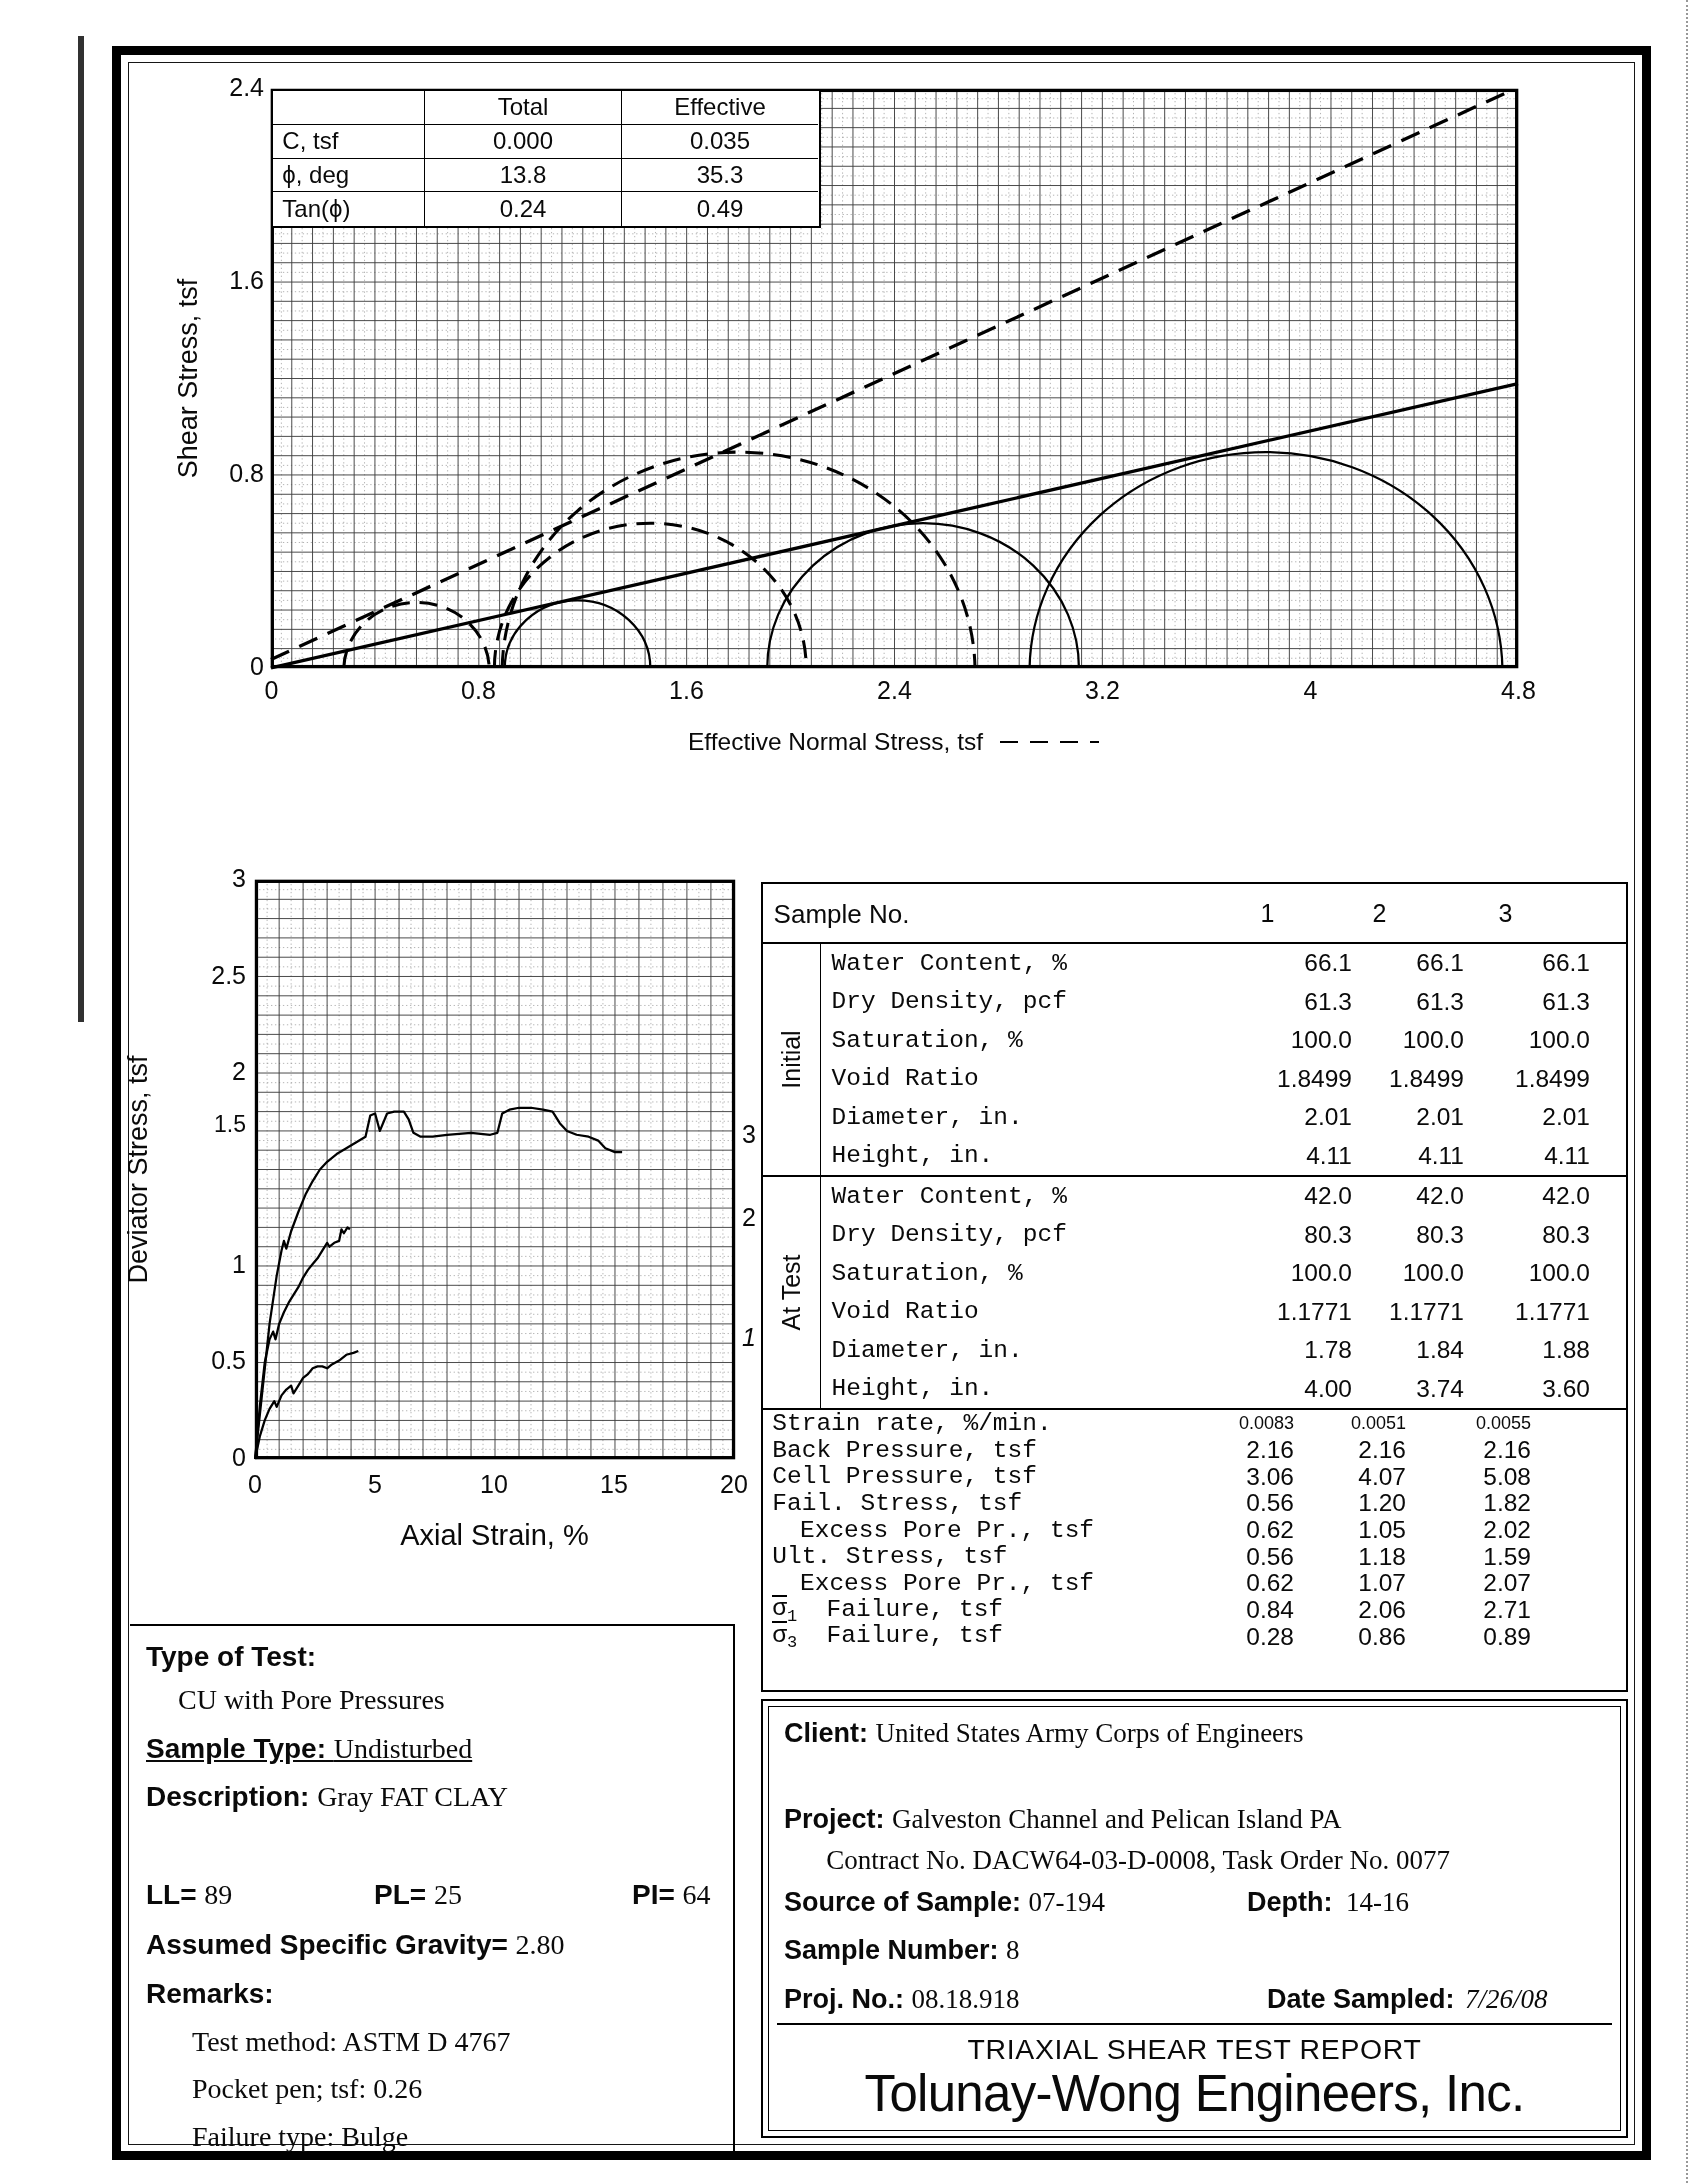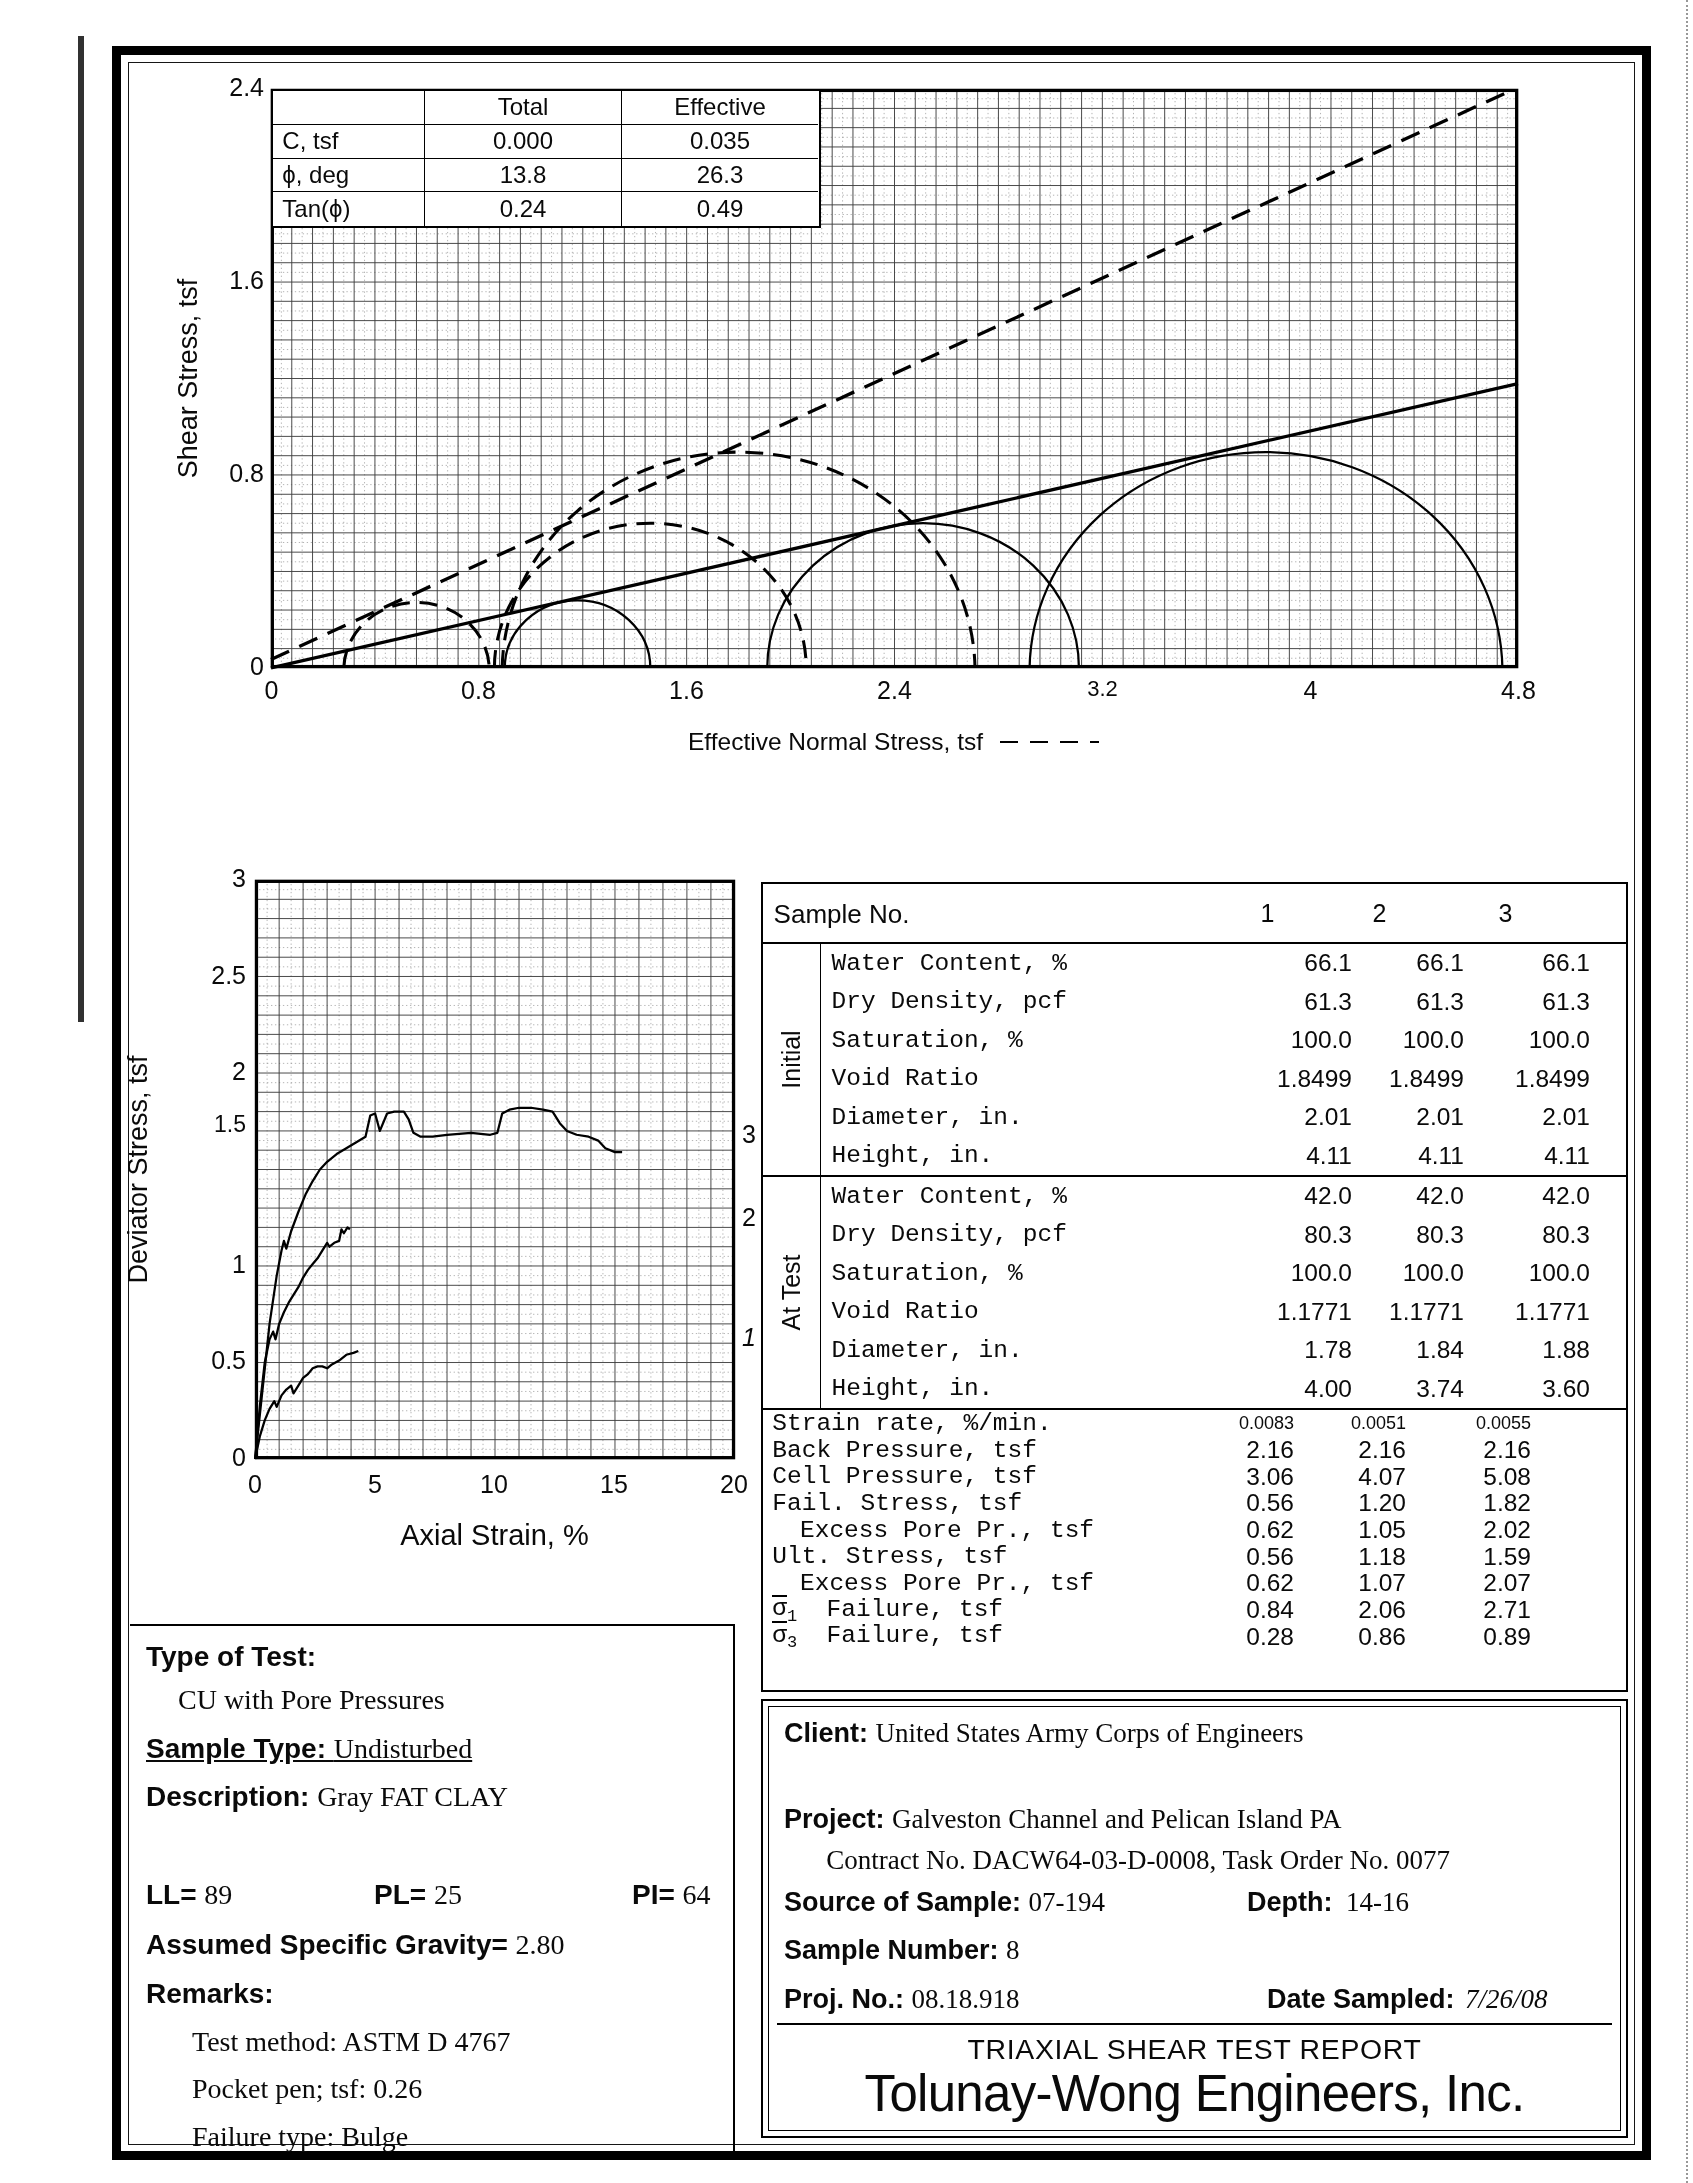--- a/index.html
+++ b/index.html
@@ -116,35 +116,35 @@
       <div class="ticklabel tl-right" style="left: 171px; top: 652px; width: 93px; position: absolute; font-size: 25px;">0</div>
       <div class="ticklabel tl-right" style="left: 171px; top: 459px; width: 93px; position: absolute; font-size: 25px;">0.8</div>
       <div class="ticklabel tl-right" style="left: 171px; top: 266px; width: 93px; position: absolute; font-size: 25px;">1.6</div>
       <div class="ticklabel tl-right" style="left: 171px; top: 73px; width: 93px; position: absolute; font-size: 25px;">2.4</div>
     </div>
   <div id="mohrXTicks">
       <div class="ticklabel tl-center" style="left: 232px; top: 676px; width: 79px; position: absolute; font-size: 25px;">0</div>
       <div class="ticklabel tl-center" style="left: 439px; top: 676px; width: 79px; position: absolute; font-size: 25px;">0.8</div>
       <div class="ticklabel tl-center" style="left: 647px; top: 676px; width: 79px; position: absolute; font-size: 25px;">1.6</div>
       <div class="ticklabel tl-center" style="left: 855px; top: 676px; width: 79px; position: absolute; font-size: 25px;">2.4</div>
-      <div class="ticklabel tl-center" style="left: 1063px; top: 676px; width: 79px; position: absolute; font-size: 22px;">3.2</div>
+      <div class="ticklabel tl-center" style="left: 1063px; top: 676px; width: 79px; position: absolute; font-size: 25px;">3.2</div>
       <div class="ticklabel tl-center" style="left: 1271px; top: 676px; width: 79px; position: absolute; font-size: 25px;">4</div>
       <div class="ticklabel tl-center" style="left: 1479px; top: 676px; width: 79px; position: absolute; font-size: 25px;">4.8</div>
     </div>
 
   <div class="ptable" id="pTable">
     <div class="cell lab"></div>
     <div class="cell val b" style="font-weight:normal;">Total</div>
     <div class="cell val last-col">Effective</div>
   <div class="cell lab">C, tsf</div>
       <div class="cell val">0.000</div>
       <div class="cell val last-col">0.035</div>
       <div class="cell lab">ϕ, deg</div>
       <div class="cell val">13.8</div>
-      <div class="cell val last-col">26.3</div>
+      <div class="cell val last-col">35.3</div>
       <div class="cell lab last-row">Tan(ϕ)</div>
       <div class="cell val last-row">0.24</div>
       <div class="cell val last-col last-row">0.49</div>
     </div>
 
   <div class="abs" style="left:503px;top:721px;width:781px;">
     <div class="legend-row">
       <span>Effective Normal Stress, tsf</span>
       <span class="line-dashed"></span>
     </div>

